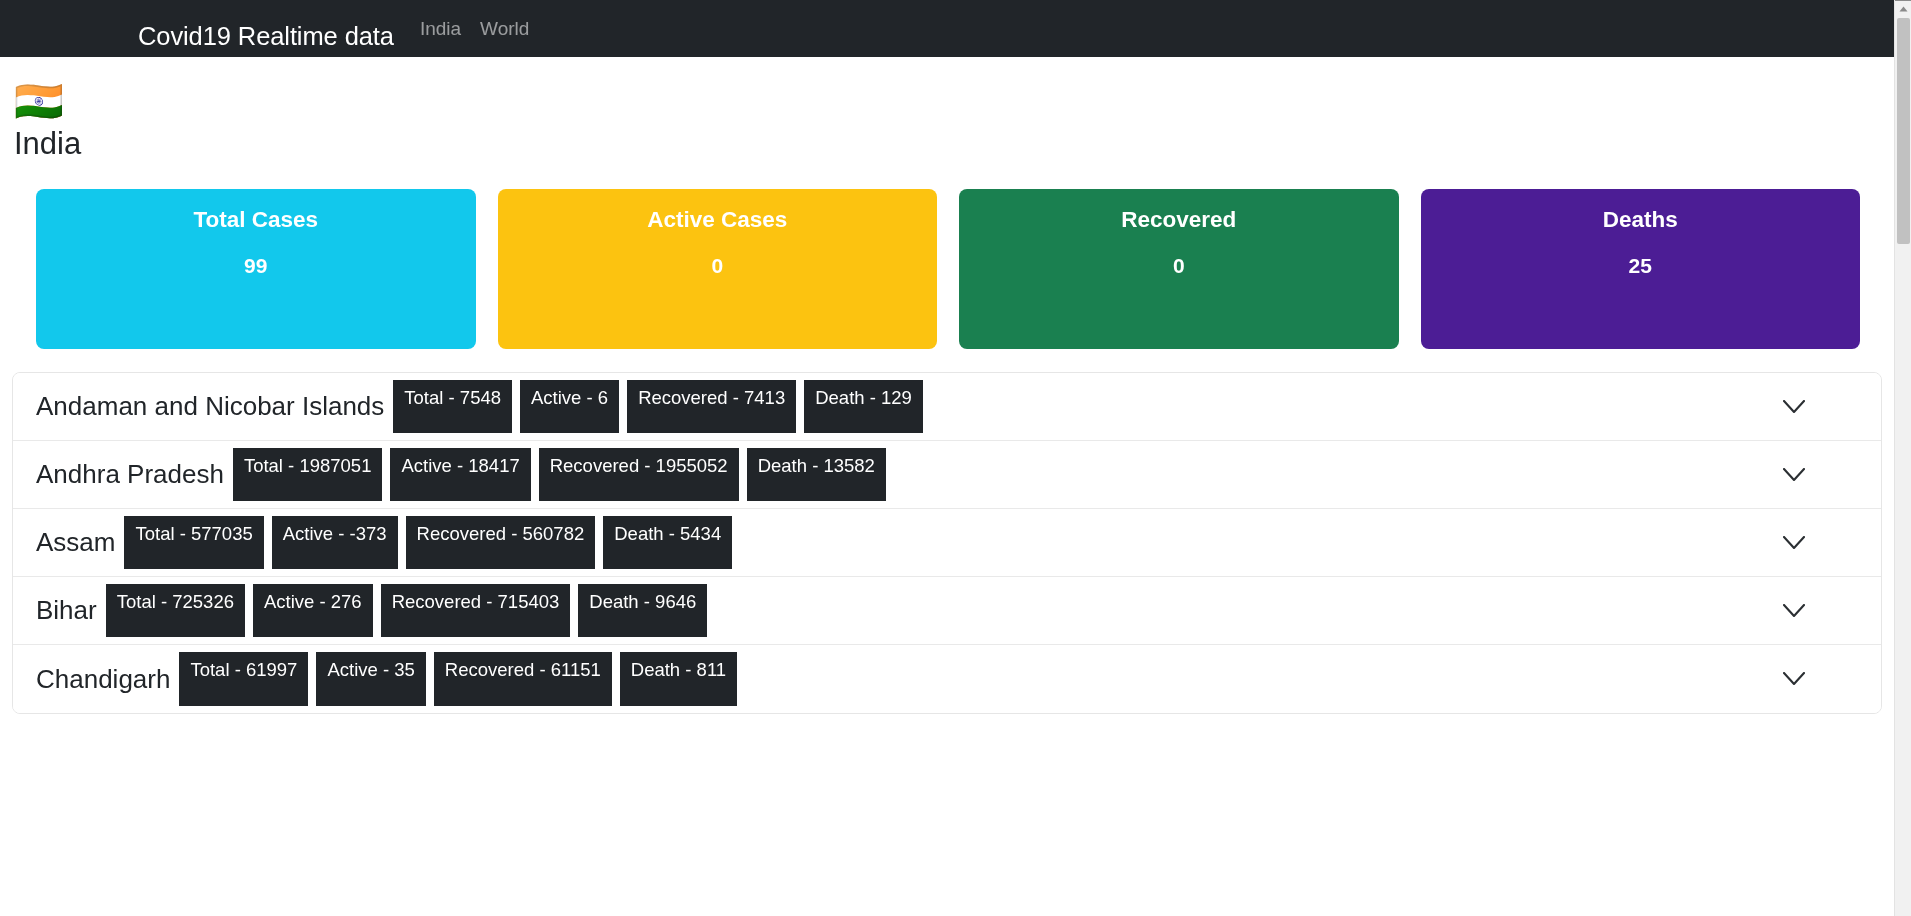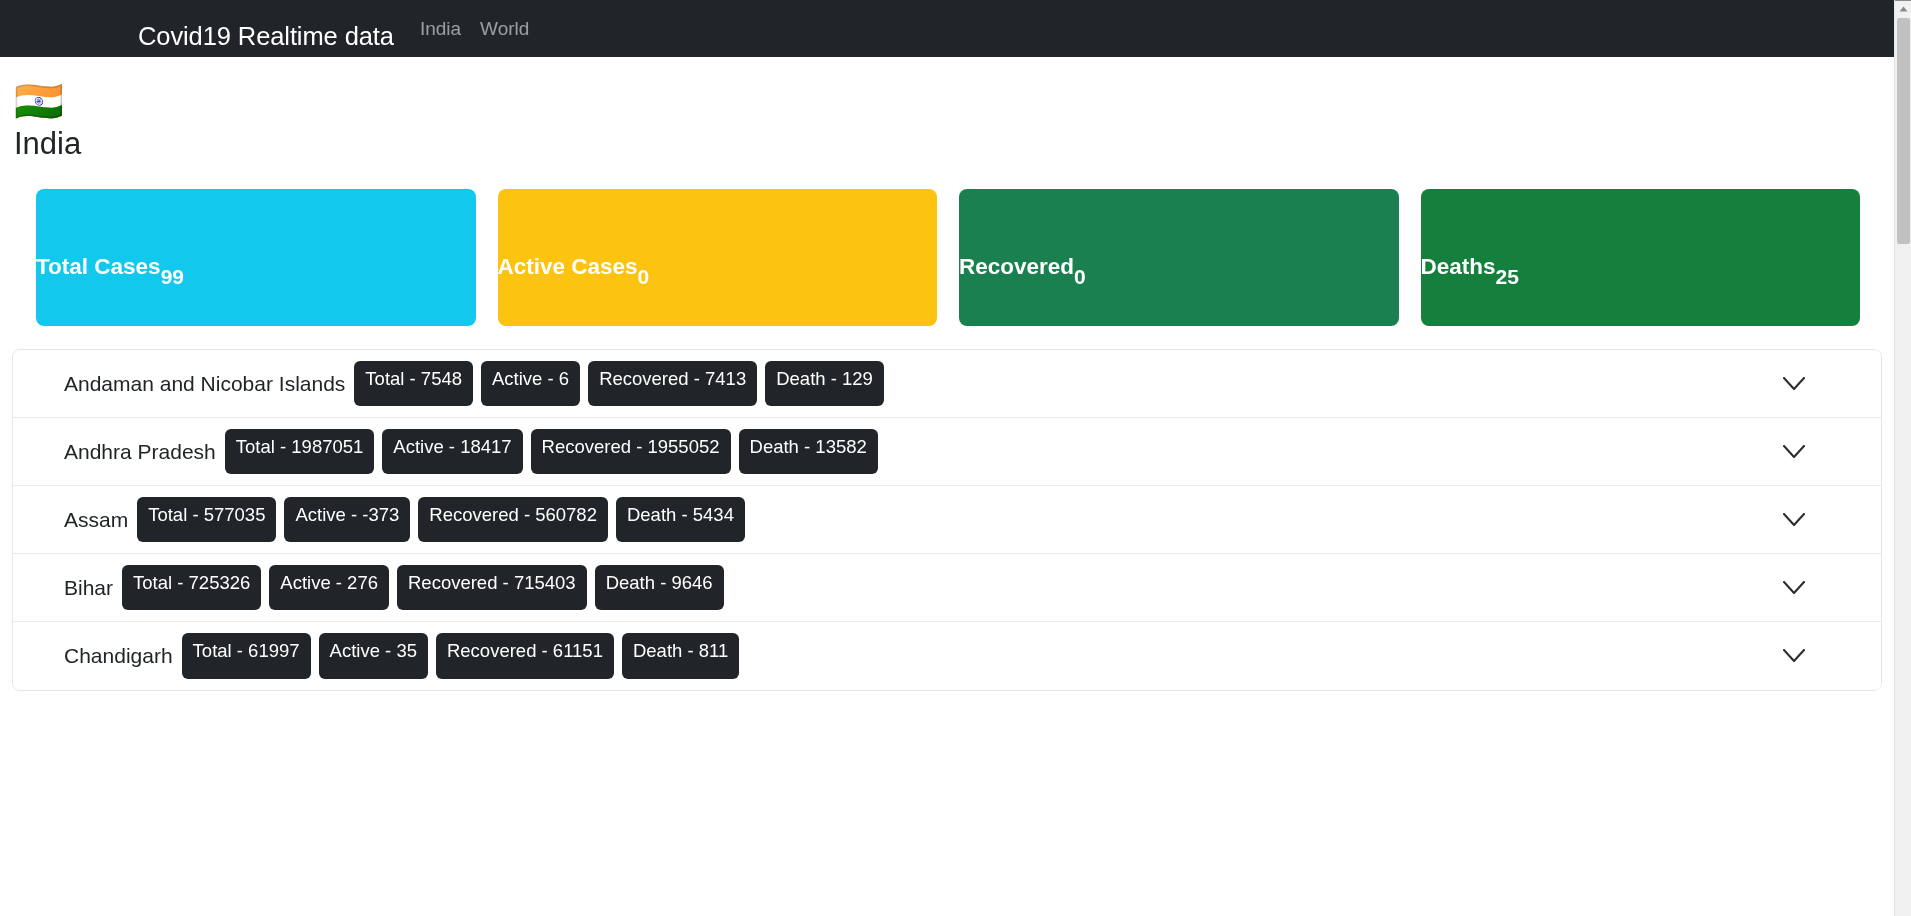--- a/index.html
+++ b/index.html
@@ -74,25 +74,25 @@
   }
 
   
   .cards-row {
     display: flex;
     gap: 22px;
     padding: 28px 34px 0 36px;
   }
   .card {
     flex: 1 1 0;
-    height: 137px;
+    height: 160px;
     border-radius: 8px;
     color: #ffffff;
     display: flex;
-    flex-direction: row;
+    flex-direction: column;
     align-items: center;
     padding-top: 17px;
   }
   .card-title {
     font-size: 22.5px;
     font-weight: bold;
     line-height: 1.2;
   }
   .card-value {
     font-size: 21px;
@@ -120,33 +120,32 @@
     cursor: pointer;
   }
   .state-row:last-child { border-bottom: none; text-align: center; }
   .state-left {
     display: flex;
     align-items: center;
     gap: 8px;
     min-width: 0;
   }
   .state-name {
-    font-size: 21px;
+    font-size: 26px;
     color: #212529;
     white-space: nowrap;
     padding-right: 1px;
-    margin-left: 28px;
   }
   .badge {
     background: #212529;
     color: #ffffff;
     font-size: 18.5px;
     line-height: 1;
-    padding: 9px 11px 18px 11px;
-    border-radius: 6px;
+    padding: 9px 11px 26px 11px;
+    border-radius: 0;
     white-space: nowrap;
   }
   .chevron {
     width: 26px;
     height: 26px;
     flex: 0 0 auto;
     display: flex;
     align-items: center;
     justify-content: center;
     margin-right: 52px;
@@ -208,21 +207,21 @@
       <div class="card-value">99</div>
     </div>
     <div class="card" style="background:#FCC310">
       <div class="card-title">Active Cases</div>
       <div class="card-value">0</div>
     </div>
     <div class="card" style="background:#1A8050">
       <div class="card-title">Recovered</div>
       <div class="card-value">0</div>
     </div>
-    <div class="card" style="background:#15803d">
+    <div class="card" style="background:#4c1d95">
       <div class="card-title">Deaths</div>
       <div class="card-value">25</div>
     </div>
   </div>
 
   <div class="list-wrap">
 
     <div class="state-row">
       <div class="state-left">
         <span class="state-name">Andaman and Nicobar Islands</span>

